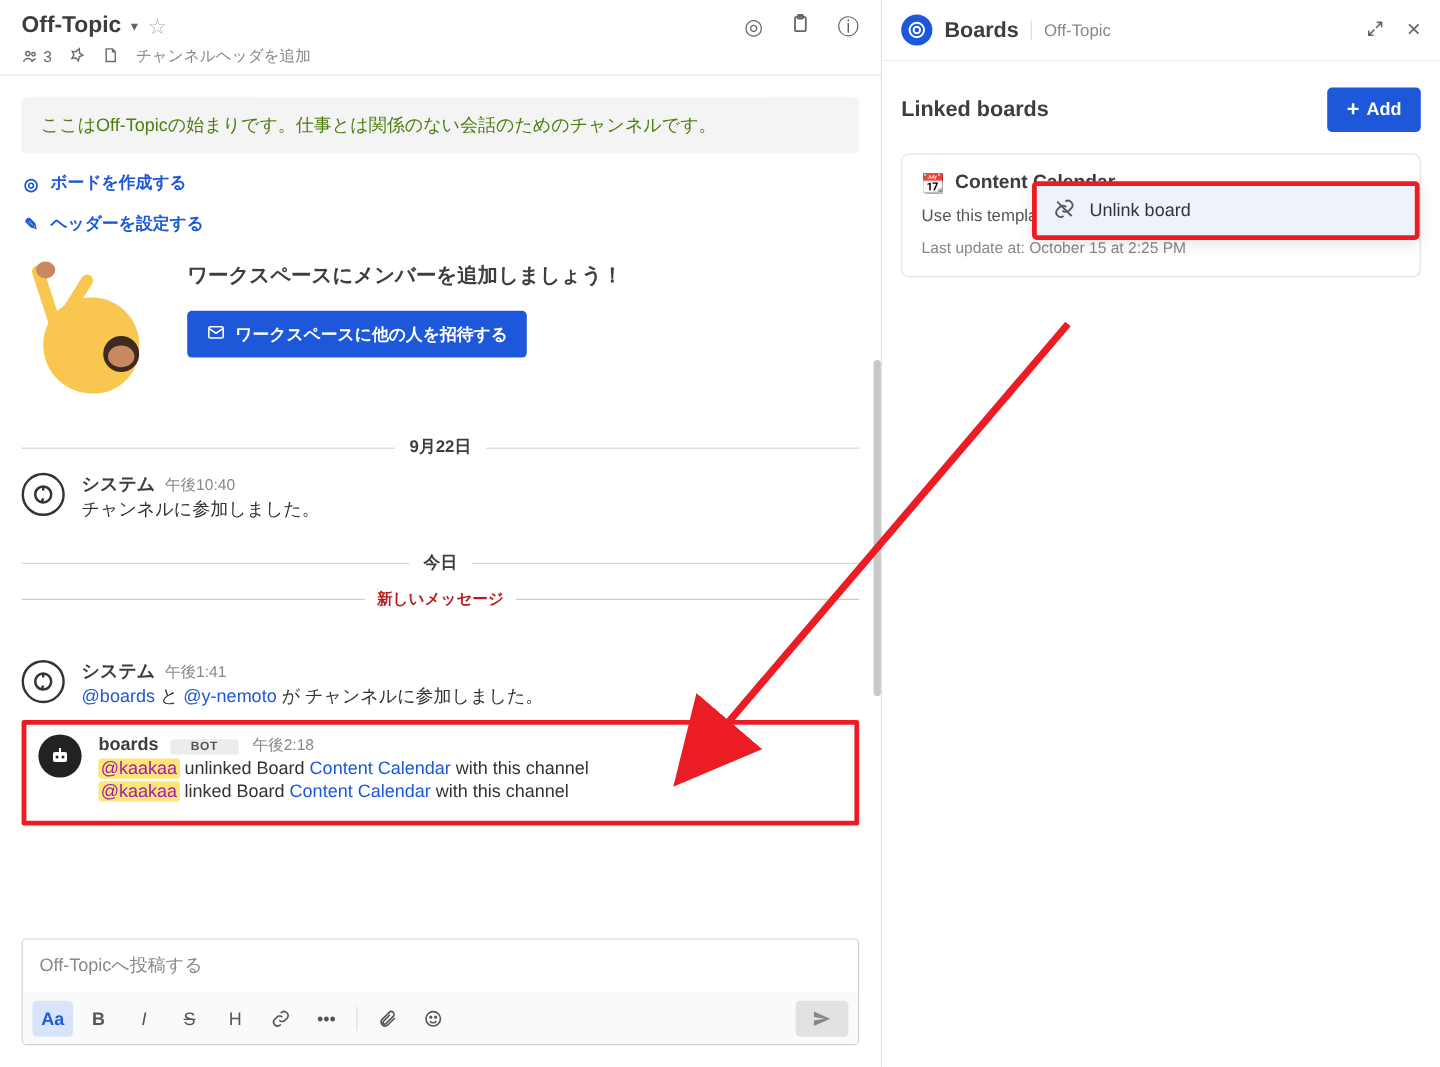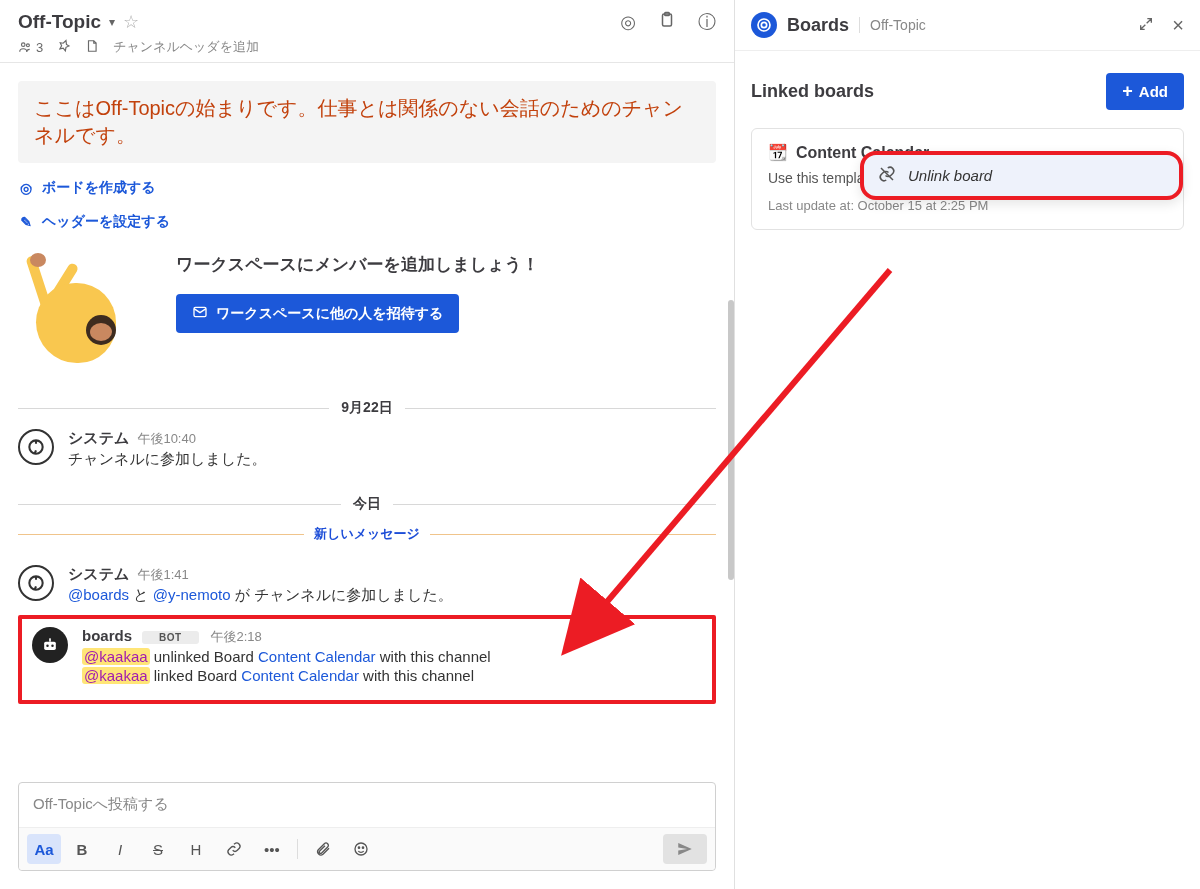--- a/index.html
+++ b/index.html
@@ -15,34 +15,34 @@
   .ch-title { font-size: 19px; font-weight: 700; }
   .ch-caret { font-size: 12px; color: #666; }
   .star { color: #b0b0b0; font-size: 18px; }
   .ch-icons { display: flex; gap: 22px; color: #666; font-size: 18px; align-items: center; }
   .ch-sub { display: flex; align-items: center; color: #6a6a6a; font-size: 13px; gap: 14px; margin-top: 4px; }
   .members { display: flex; align-items: center; gap: 4px; }
   .heading-placeholder { color: #888; }
 
   
   .body-area { flex: 1; padding: 18px; overflow: hidden; position: relative; }
-  .intro-box { background: #f4f4f4; border-radius: 4px; padding: 14px 16px; font-size: 20px; color: #c2410c; }
+  .intro-box { background: #f4f4f4; border-radius: 4px; padding: 14px 16px; font-size: 15px; color: #4d7c0f; }
   .action-links { margin: 14px 0 4px; }
   .action-link { display: flex; align-items: center; gap: 8px; color: #1c58d9; font-weight: 600; font-size: 14px; margin-top: 16px; }
   .action-link .ic { width: 16px; text-align: center; }
 
-  .invite-block { display: flex; align-items: flex-start; gap: 28px; margin-top: 22px; }
+  .invite-block { display: flex; align-items: flex-start; gap: 8px; margin-top: 22px; }
   .invite-illustration { width: 130px; height: 120px; position: relative; }
   .invite-text-block h3 { font-size: 17px; font-weight: 700; margin-bottom: 18px; }
   .invite-btn { background: #1c58d9; color: #fff; border: none; border-radius: 4px; padding: 10px 16px; font-size: 14px; font-weight: 600; display: inline-flex; align-items: center; gap: 8px; }
 
   .date-sep { display: flex; align-items: center; margin: 26px 0 12px; }
   .date-sep .line { flex: 1; height: 1px; background: #d8d8d8; }
   .date-sep .label { padding: 0 12px; font-weight: 600; font-size: 14px; }
-  .new-sep { display: flex; align-items: center; margin: 10px 0 22px; color: #1d4ed8; font-size: 13px; justify-content: space-between; }
+  .new-sep { display: flex; align-items: center; margin: 10px 0 42px; color: #b91c1c; font-size: 13px; justify-content: space-between; }
   .new-sep .line { flex:1; height:1px; background:#f0c48b; }
   .new-sep .label { padding: 0 10px; font-weight: 600; }
 
   .post { display:flex; gap: 14px; margin-bottom: 14px; }
   .avatar { width: 36px; height: 36px; border-radius: 50%; background:#fff; border:2px solid #333; display:flex; align-items:center; justify-content:center; flex-shrink:0; }
   .avatar svg { width: 20px; height: 20px; }
   .avatar.bot { background:#222; border:none; color:#fff; font-size:18px; }
   .post-body .name { font-weight:700; font-size: 15px; }
   .post-body .time { color:#888; font-size: 13px; margin-left: 8px; }
   .post-body .badge { background:#ececec; color:#555; font-size:10px; font-weight:700; padding:1px 17px; border-radius:3px; margin-left:6px; letter-spacing:0.5px; }
@@ -73,21 +73,21 @@
   .sb-row1 { display:flex; align-items:center; justify-content:space-between; margin-bottom:18px; }
   .sb-row1 h2 { font-size:18px; font-weight:700; }
   .add-btn { background:#1c58d9; color:#fff; border-radius:4px; padding:8px 16px; font-weight:600; display:flex; align-items:center; gap:6px; font-size:15px;}
   .card { border:1px solid #e2e2e2; border-radius:6px; padding:14px 16px 16px; position:relative; }
   .card-title-row { display:flex; align-items:center; gap:8px; margin-bottom:6px; }
   .card-emoji { font-size:16px; }
   .card-title { font-weight:700; font-size:16px; }
   .card-dots { margin-left:auto; color:#888; letter-spacing:2px; }
   .card-desc { color:#555; font-size:14px; line-height:1.45; }
   .card-meta { color:#888; font-size:13px; margin-top:10px; }
-  .menu-pop { position:absolute; top:22px; right:0; left:108px; background:#eef2fb; border:4px solid #ec1c24; border-radius:16px; padding:10px 14px; display:flex; align-items:center; gap:12px; box-shadow:0 4px 12px rgba(0,0,0,0.1);font-style:italic; }
+  .menu-pop { position:absolute; top:22px; right:0; left:108px; background:#eef2fb; border:4px solid #ec1c24; border-radius:4px; padding:10px 14px; display:flex; align-items:center; gap:12px; box-shadow:0 4px 12px rgba(0,0,0,0.1); }
   .menu-pop .ic { color:#555; }
   .menu-pop .lbl { font-size:15px; color:#333; }
 
   
   .arrow-svg { position:absolute; top:0; left:0; width:1200px; height:889px; pointer-events:none; z-index:50; }
 
   
   .scroll-hint { position:absolute; right:0; top:300px; width:6px; height:280px; background:#c8c8c8; border-radius:3px; }
 
   

